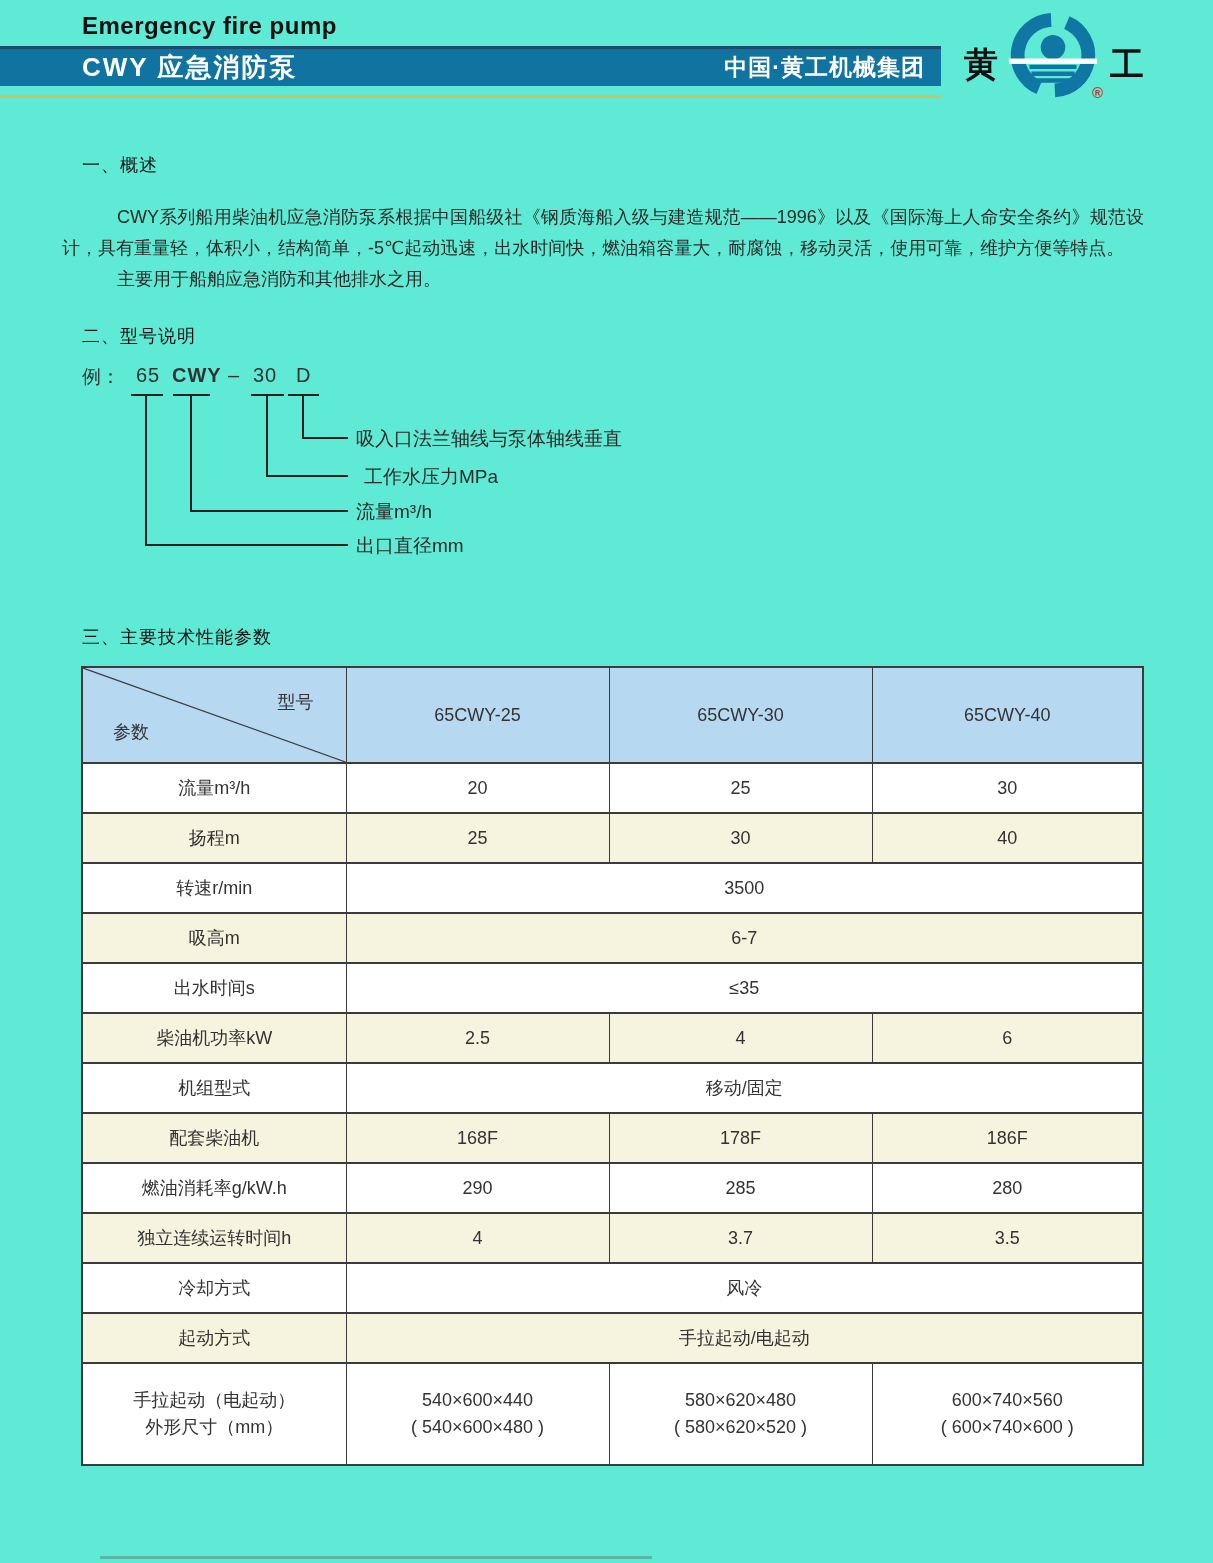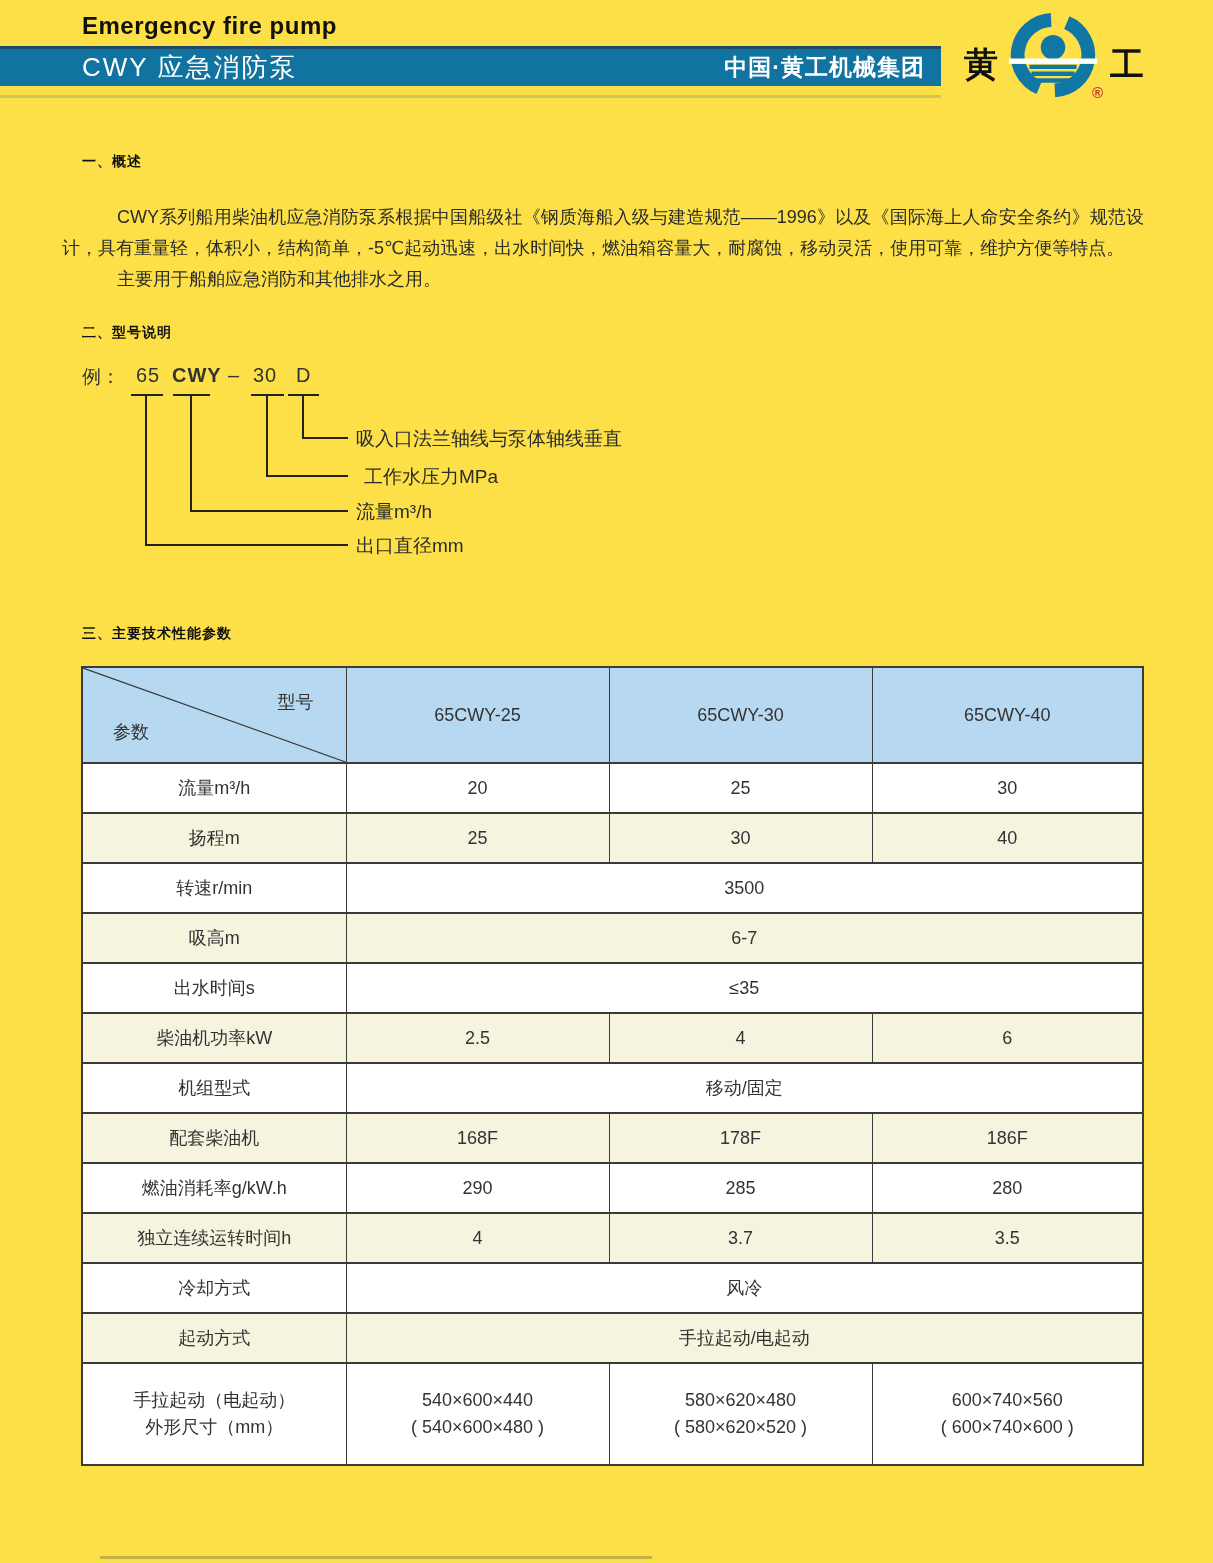--- a/index.html
+++ b/index.html
@@ -1,35 +1,35 @@
 <!DOCTYPE html>
 <html><head>
 <meta charset="utf-8">
 <style>
   html,body{margin:0;padding:0;background:#fff;}
   .page{
-    position:relative;width:1213px;height:1563px;background:#fde047;overflow:hidden;
+    position:relative;width:1213px;height:1563px;background:#5eead4;overflow:hidden;
     font-family:"Liberation Sans","DejaVu Sans",sans-serif;color:#2b2b2b;
   }
   .abs{position:absolute;}
   
   .title-en{left:82px;top:12px;font-size:24px;font-weight:700;color:#111;letter-spacing:0.5px;}
   .banner{left:0;top:46px;width:941px;height:40px;background:#1173A0;border-top:3px solid #1D4A6B;box-sizing:border-box;}
-  .banner-left{left:82px;top:0;height:37px;line-height:37px;font-size:26px;font-weight:400;color:#fff;letter-spacing:2px;text-align:right;}
+  .banner-left{left:82px;top:0;height:37px;line-height:37px;font-size:26px;font-weight:700;color:#fff;letter-spacing:2px;text-align:right;}
   .banner-right{right:16px;top:0;height:37px;line-height:37px;font-size:23px;font-weight:700;color:#fff;letter-spacing:1px;}
   .gold-line{left:0;top:95px;width:941px;height:3px;background:#D2C15C;}
   
   .logo{left:952px;top:6px;width:205px;height:102px;}
   .logo-char{position:absolute;font-size:34px;font-weight:700;color:#111;top:36px;}
   .logo-char.left{left:12px;}
   .logo-char.right{left:158px;}
   .emblem{position:absolute;left:52px;top:4px;}
   .reg-mark{position:absolute;left:140px;top:78px;font-size:15px;font-weight:700;color:#C0392B;}
   
-  .sec-heading{font-size:14px;font-weight:700;color:#111;letter-spacing:1px;}
+  .sec-heading{font-size:18px;font-weight:400;color:#111;letter-spacing:1px;}
   .body-text{left:62px;width:1082px;font-size:18px;line-height:31px;text-align:justify;color:#2b2b2b;}
   .indent{text-indent:55px;margin-top:16px;}
   
   .token{top:364px;font-size:20px;color:#333;letter-spacing:1px;}
   .u-line{height:0;border-top:2px solid #222;}
   .v-line{width:2px;background:#222;}
   .h-line{height:2px;background:#222;}
   .callout-label{font-size:19px;color:#2b2b2b;}
   
   table.spec{border-collapse:collapse;table-layout:fixed;width:1061px;background:#fff;}

